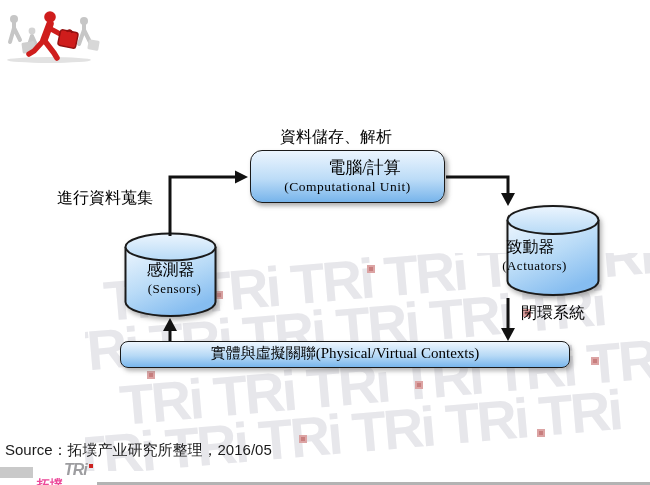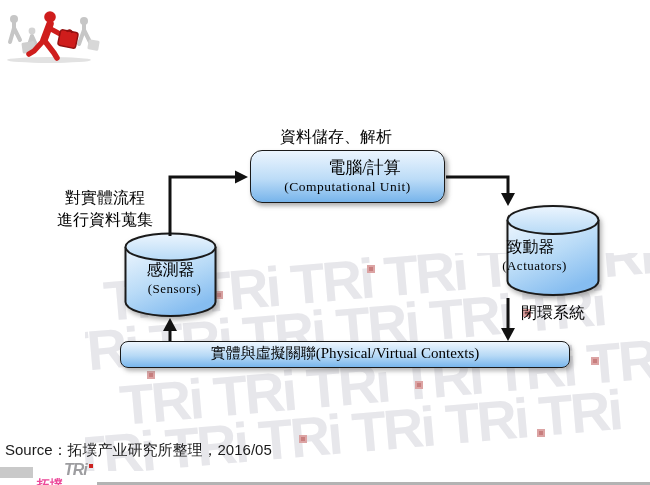--- a/index.html
+++ b/index.html
@@ -190,21 +190,20 @@
     <g fill="#111" stroke="none">
       <polygon points="248,177 235,170.5 235,183.5"></polygon>
       <polygon points="508,206 501,193 515,193"></polygon>
       <polygon points="508,341 501,328 515,328"></polygon>
       <polygon points="170,318 163,331 177,331"></polygon>
     </g>
   </svg>
 
   <div class="lbl lbl-store">資料儲存、解析</div>
   <div class="lbl lbl-collect">
-    <div>對實體流程</div>
     <div>進行資料蒐集</div>
   </div>
   <div class="lbl lbl-feedback">閉環系統</div>
 
   <div class="source">Source：拓墣产业研究所整理，2016/05</div>
   <div class="flogo-block"></div>
   <div class="flogo-cn">拓墣</div>
   <div class="flogo-en">TRi</div>
   <div class="flogo-dot"></div>
   <div class="rights-bar">

